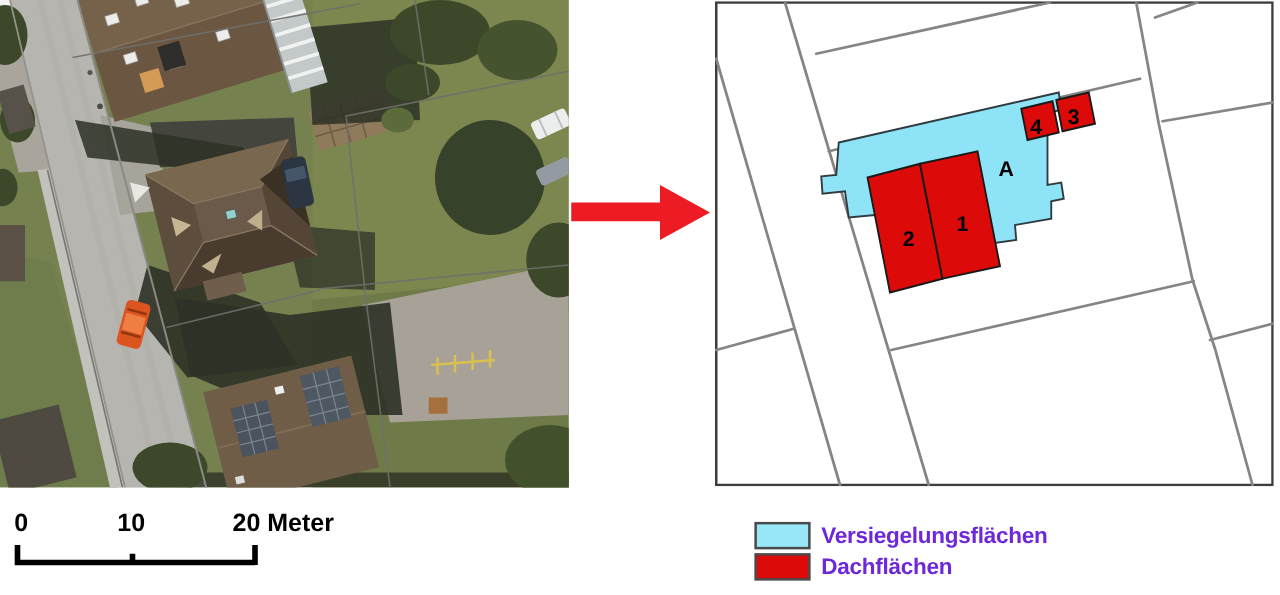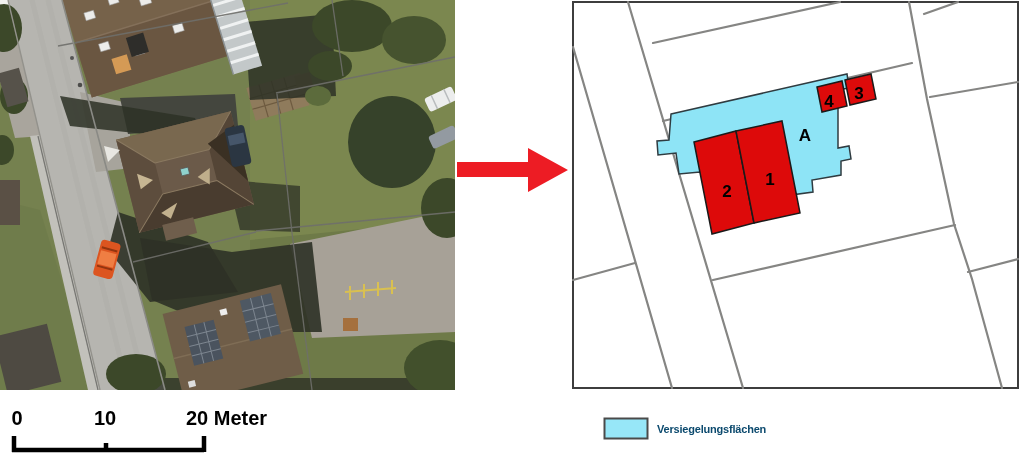--- a/index.html
+++ b/index.html
@@ -6,21 +6,21 @@
   .stage{position:relative;width:1024px;height:476px;background:#fff;overflow:hidden;
          font-family:"Liberation Sans", sans-serif;}
   .aerial{position:absolute;left:0;top:0;}
   .arrow{position:absolute;left:450px;top:140px;}
   .pmap{position:absolute;left:572px;top:1px;}
   .scalebar{position:absolute;left:4px;top:404px;}
   .sbtext{font-family:"Liberation Sans",sans-serif;font-weight:bold;font-size:20px;fill:#000;}
   .maplabel{font-family:"Liberation Sans",sans-serif;font-weight:bold;font-size:17px;fill:#000;}
   .legend{position:absolute;left:603px;top:417px;}
   .legend-row{display:flex;align-items:center;margin-bottom:2px;height:23px;}
-  .legend-label{font-weight:bold;font-size:11px;color:#0c4a6e;margin-left:8px;letter-spacing:-0.2px;}
+  .legend-label{font-weight:bold;font-size:18px;color:#6d28d9;margin-left:8px;letter-spacing:-0.2px;}
 </style>
 </head>
 <body>
 
 <div class="stage">
 
   <svg class="aerial" width="455" height="390" viewBox="0 0 455 390">
 
     <rect x="0" y="0" width="455" height="390" fill="#75814f"></rect>
     <rect x="250" y="0" width="205" height="250" fill="#7b874f"></rect>
@@ -204,15 +204,21 @@
     <path d="M10,32 L10,48 M8,46 L200,46 M102,39 L102,46 M200,32 L200,48" stroke="#000" stroke-width="4.5" fill="none"></path>
   </svg>
 
   <div class="legend">
     <div class="legend-row">
       <svg width="46" height="23" viewBox="0 0 46 23">
         <rect x="1.5" y="1.5" width="43" height="20" stroke="#4a4a4a" stroke-width="2" fill="#97e7f8"></rect>
       </svg>
       <span class="legend-label">Versiegelungsflächen</span>
     </div>
+    <div class="legend-row">
+      <svg width="46" height="23" viewBox="0 0 46 23">
+        <rect x="1.5" y="1.5" width="43" height="20" stroke="#4a4a4a" stroke-width="2" fill="#dd0a0a"></rect>
+      </svg>
+      <span class="legend-label">Dachflächen</span>
+    </div>
   </div>
 
 </div>
 
 </body></html>

